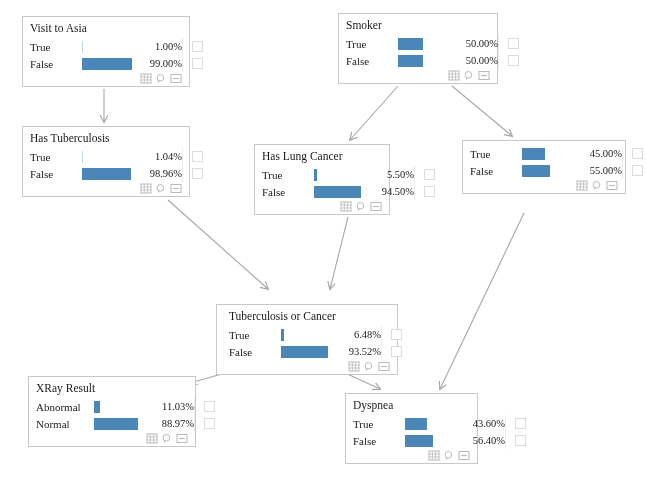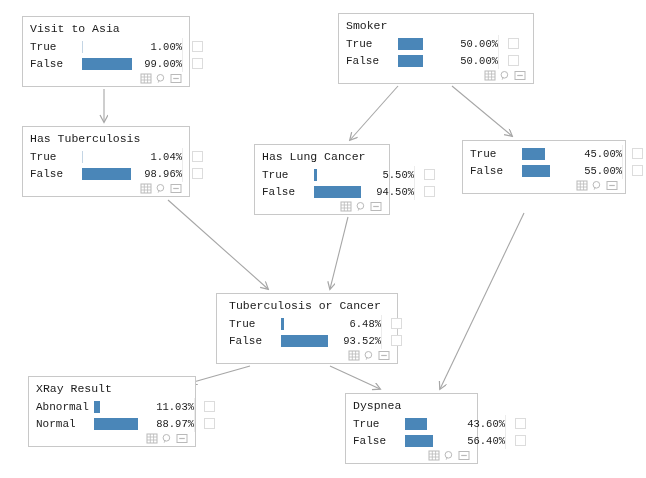--- a/index.html
+++ b/index.html
@@ -5,21 +5,21 @@
   html, body {
     margin: 0;
     padding: 0;
     background: #ffffff;
   }
   #canvas {
     position: relative;
     width: 646px;
     height: 478px;
     background: #ffffff;
-    font-family: Liberation Mono, monospace;
+    font-family: Liberation Serif, serif;
     overflow: hidden;
   }
   #edges {
     position: absolute;
     left: 0;
     top: 0;
     width: 646px;
     height: 478px;
     pointer-events: none;
   }
@@ -172,21 +172,21 @@
             </svg>
           </span>
           <span style="display: inline-flex;">
             <svg class="ficon" viewBox="0 0 12 11">
               <rect x="1" y="1.5" width="10" height="8" fill="none" stroke="#b9b9b9" stroke-width="1"></rect>
               <line x1="3.2" y1="5.5" x2="8.8" y2="5.5" stroke="#b9b9b9" stroke-width="1.2"></line>
             </svg>
           </span>
         </div>
       </div>
-      <div class="node" style="left: 338px; top: 13px; width: 196px;">
+      <div class="node" style="left: 338px; top: 13px; width: 160px;">
         <div class="node-title">Smoker</div>
         <div class="rows">
           <div class="row">
             <div class="row-label">True</div>
             <div class="bar-cell">
               <div class="bar" style="width: 25px;"></div>
             </div>
             <div class="pct">50.00%</div>
             <div class="chk-cell">
               <div class="chk"></div>
@@ -363,21 +363,21 @@
             </svg>
           </span>
           <span style="display: inline-flex;">
             <svg class="ficon" viewBox="0 0 12 11">
               <rect x="1" y="1.5" width="10" height="8" fill="none" stroke="#b9b9b9" stroke-width="1"></rect>
               <line x1="3.2" y1="5.5" x2="8.8" y2="5.5" stroke="#b9b9b9" stroke-width="1.2"></line>
             </svg>
           </span>
         </div>
       </div>
-      <div class="node" style="left: 216px; top: 293px; width: 182px; padding-left: 12px;">
+      <div class="node" style="left: 216px; top: 304px; width: 182px; padding-left: 12px;">
         <div class="node-title">Tuberculosis or Cancer</div>
         <div class="rows">
           <div class="row">
             <div class="row-label">True</div>
             <div class="bar-cell">
               <div class="bar" style="width: 3px;"></div>
             </div>
             <div class="pct">6.48%</div>
             <div class="chk-cell">
               <div class="chk"></div>

